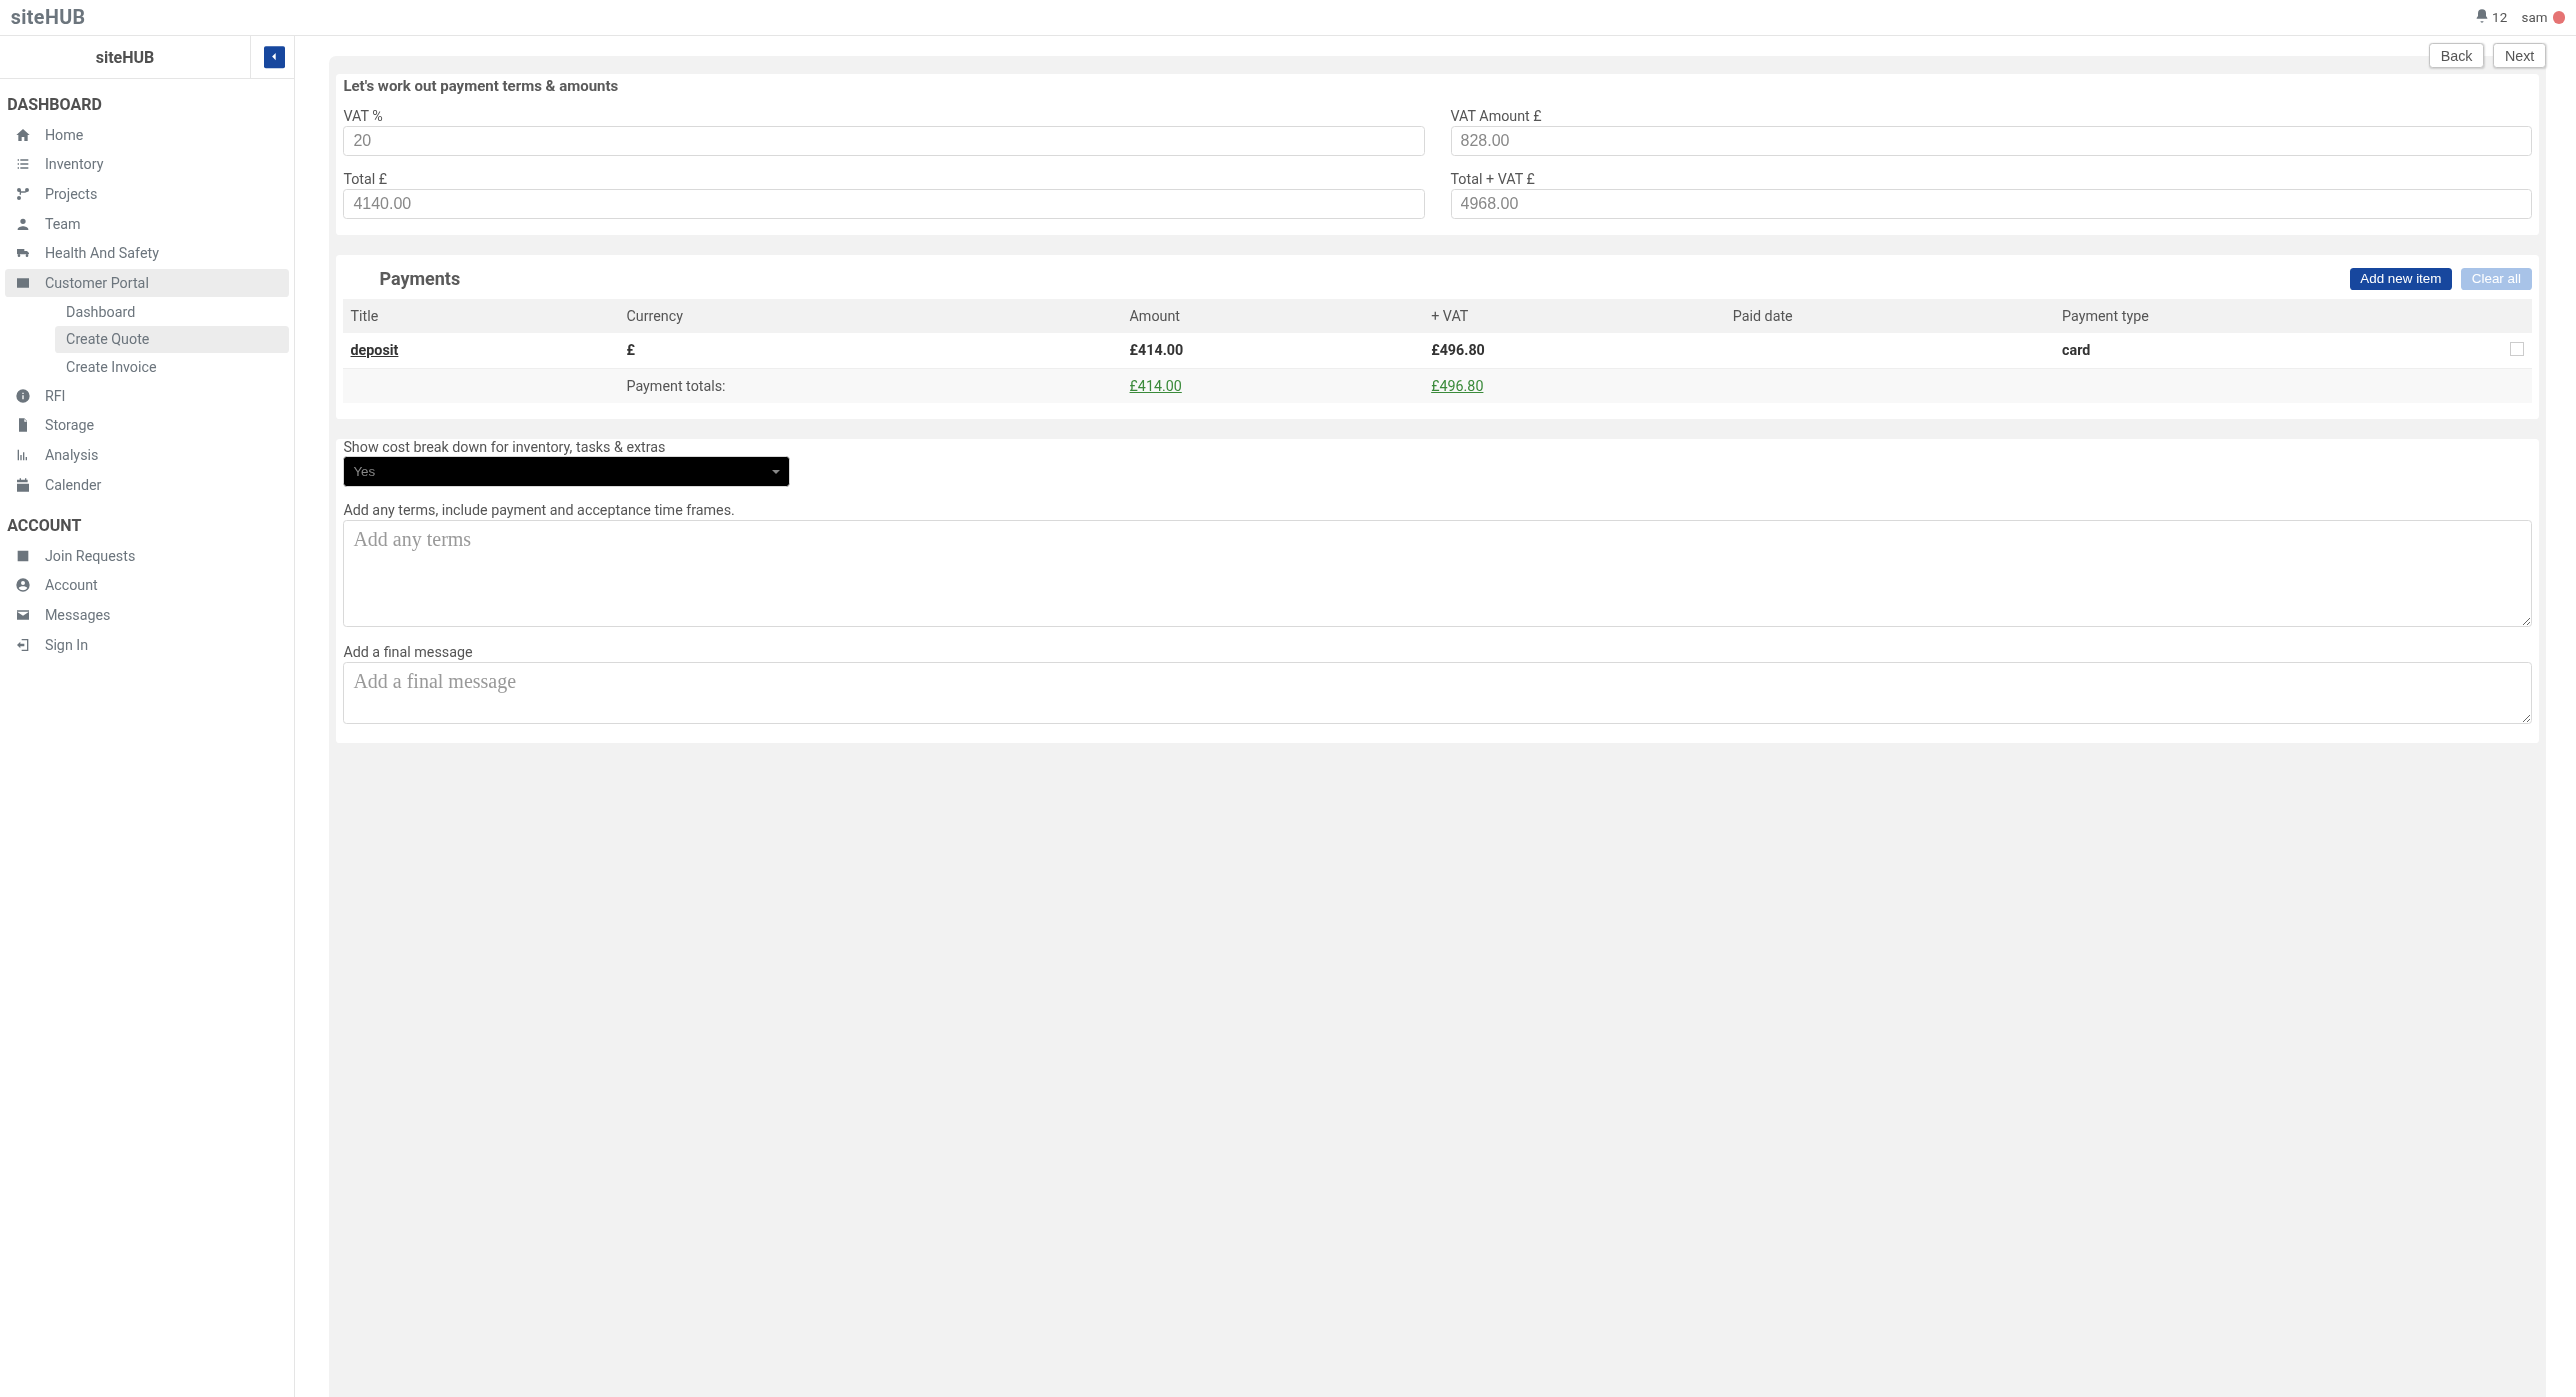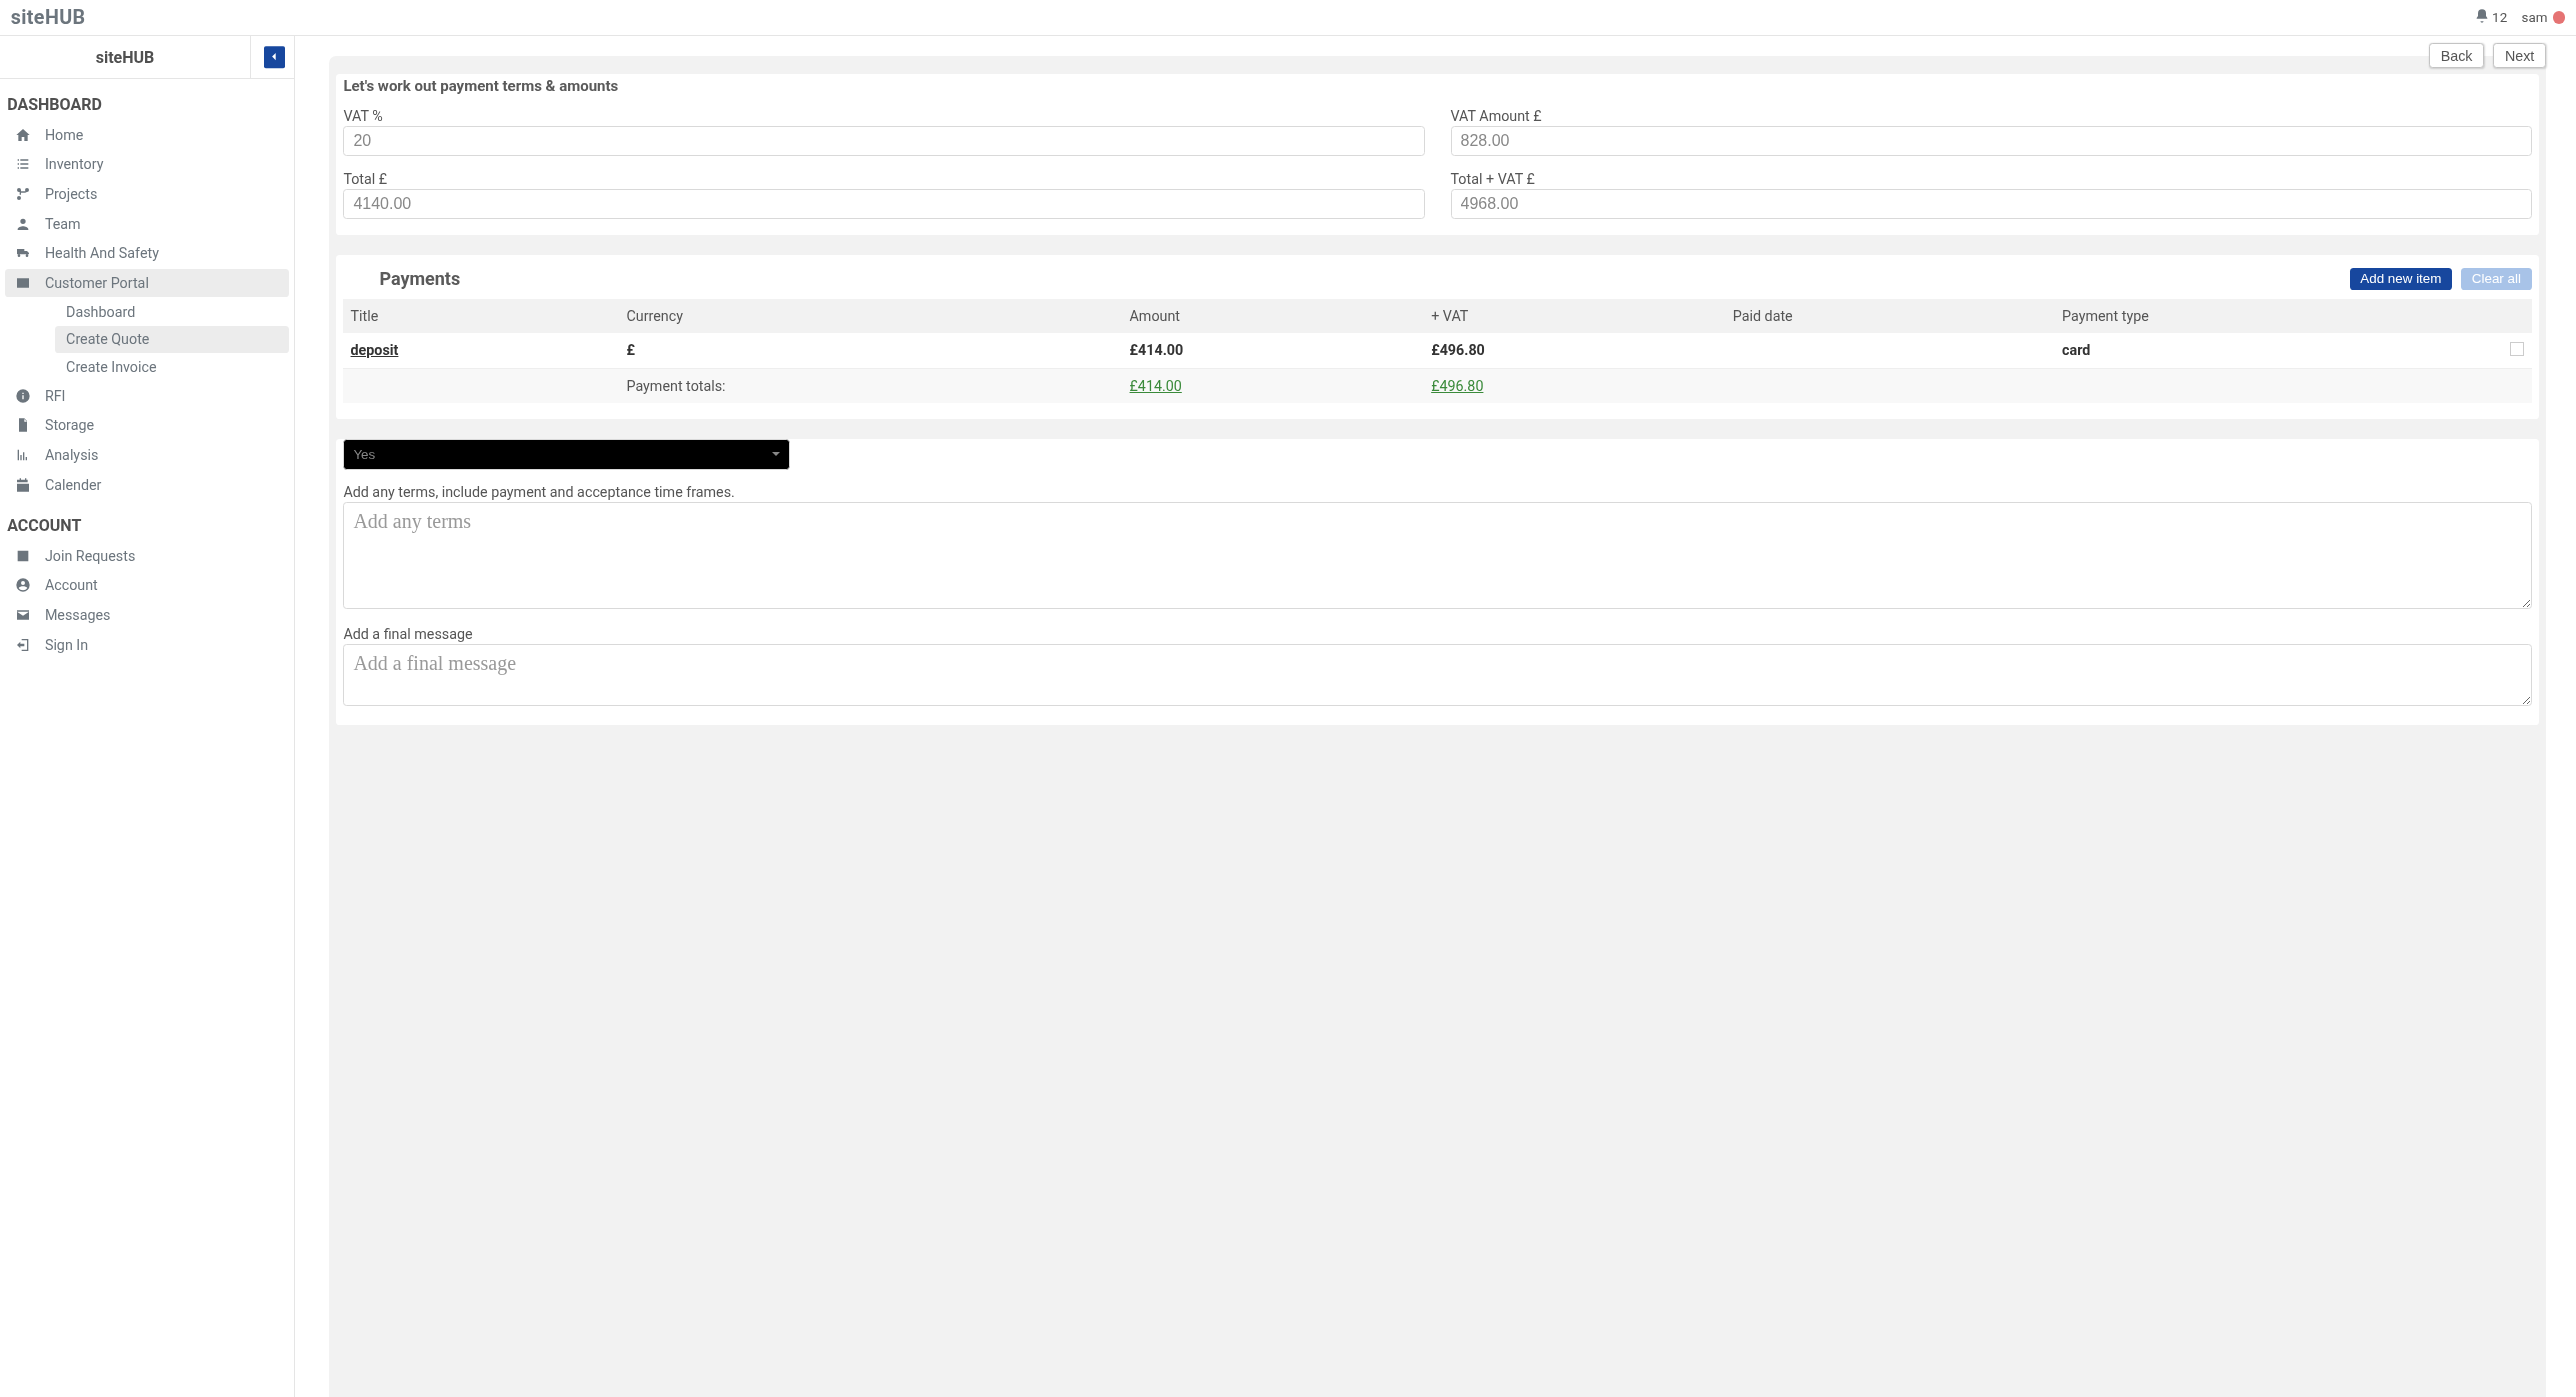--- a/index.html
+++ b/index.html
@@ -554,20 +554,21 @@
               <td></td>
                 <td></td>
                 <td></td>
             </tr>
           </tfoot>
         </table>
       </div>
 
       <div class="panel">
 
+        <label class="form-label">Show cost break down for inventory, tasks &amp; extras</label>
         <div class="select-wrap">
           <select class="form-select">
             <option>Yes</option>
           </select>
         </div>
 
         <div class="mt">
           <label class="form-label">Add any terms, include payment and acceptance time frames.</label>
           <textarea class="textarea" placeholder="Add any terms" style=""></textarea>
         </div>

